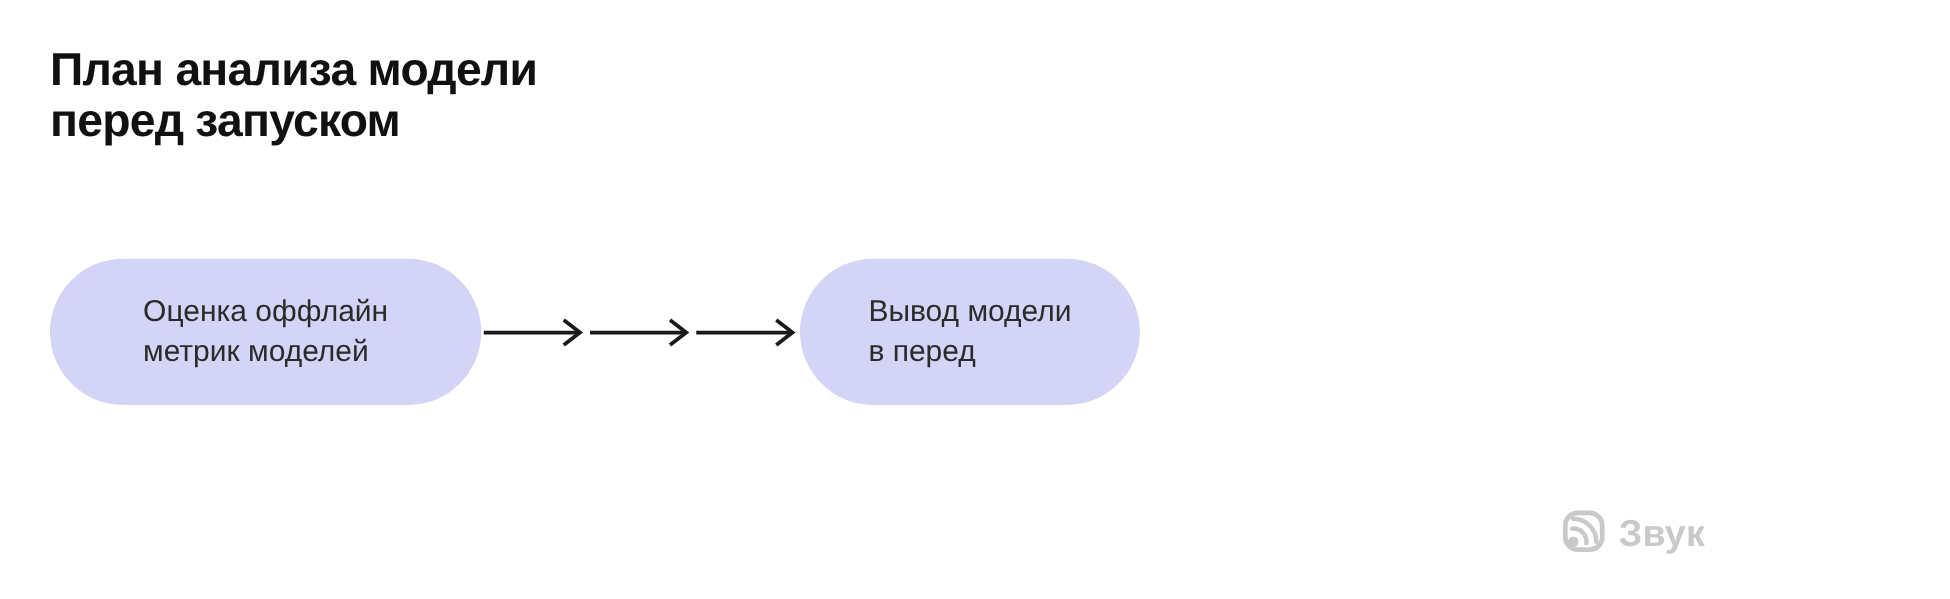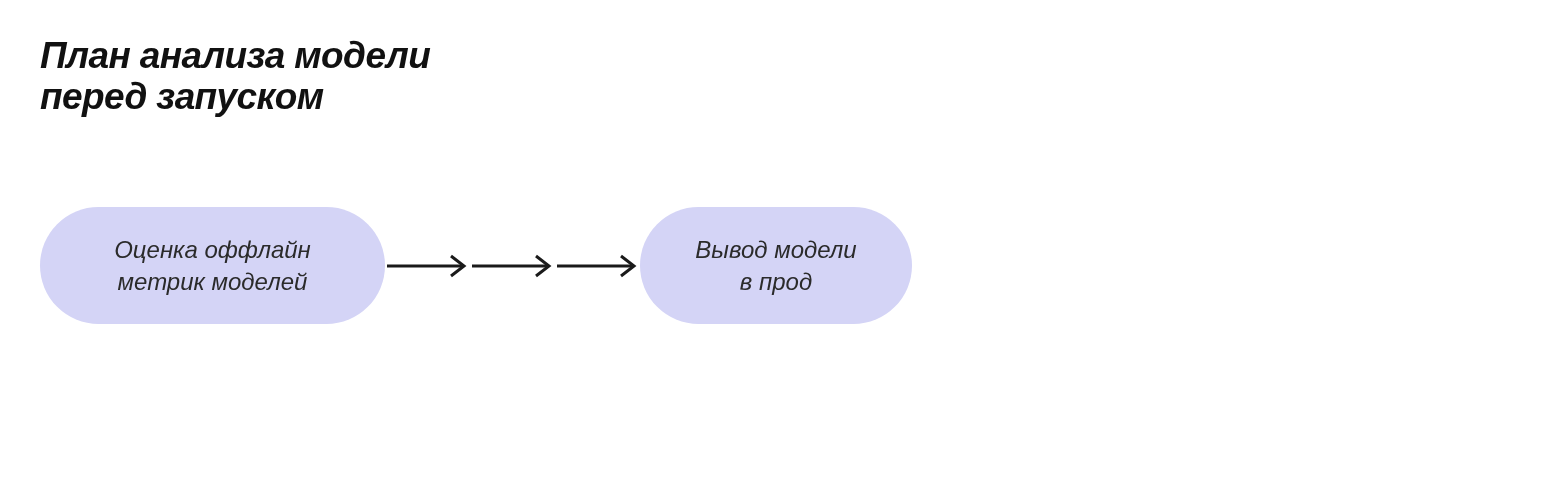--- a/index.html
+++ b/index.html
@@ -14,21 +14,20 @@
   body {
     font-family: "Liberation Sans", "DejaVu Sans", sans-serif;
     background: #fff;
   }
   .canvas {
     position: relative;
     width: 1400px;
     height: 479px;
     background: var(--canvas-bg);
     overflow: hidden;
-    font-style: italic;
   }
   .page-title {
     position: absolute;
     left: 40px;
     top: 36px;
     font-size: 37px;
     font-weight: 900;
     letter-spacing: -0.6px;
     line-height: 1.1;
     color: var(--title-text);
@@ -47,21 +46,20 @@
     background: var(--pill-bg);
     display: flex;
     align-items: center;
     justify-content: center;
     flex: 0 0 auto;
   }
   .pill-label {
     font-size: 24px;
     line-height: 1.32;
     color: var(--pill-text);
-    text-align: center;
     white-space: pre-line;
   }
   .pill-1 { width: 345px; }
   .pill-2 { width: 375px; }
   .pill-3 { width: 235px; }
   .pill-4 { width: 272px; }
   .arrow {
     width: 85px;
     height: 26px;
     flex: 0 0 auto;
@@ -115,19 +113,37 @@
 
     <div class="arrow">
       <svg width="85" height="26" viewBox="0 0 85 26" xmlns="http://www.w3.org/2000/svg">
         <line x1="2" y1="13" x2="78" y2="13" stroke="var(--arrow)" stroke-width="3"></line>
         <polyline points="66,3 79,13 66,23" fill="none" stroke="var(--arrow)" stroke-width="3"></polyline>
       </svg>
     </div>
 
     <div class="pill pill-4">
       <span class="pill-label">Вывод модели
-в прод</span>
+в перед</span>
     </div>
 
   </div>
 
+  <div class="logo">
+    <span>
+      <svg width="38" height="38" viewBox="0 0 36 36" xmlns="http://www.w3.org/2000/svg">
+        <defs>
+          <clipPath id="squircle-clip">
+            <rect x="2" y="2" width="32" height="32" rx="11"></rect>
+          </clipPath>
+        </defs>
+        <rect x="4" y="4" width="28" height="28" rx="9.5" fill="none" stroke="var(--logo)" stroke-width="3.6"></rect>
+        <g clip-path="url(#squircle-clip)">
+          <circle cx="10" cy="26" r="4" fill="var(--logo)"></circle>
+          <path d="M9,16 A10,10 0 0 1 20,27" fill="none" stroke="var(--logo)" stroke-width="3.4" stroke-linecap="round"></path>
+          <path d="M10,8.5 A17.5,17.5 0 0 1 27.5,26" fill="none" stroke="var(--logo)" stroke-width="3.4" stroke-linecap="round"></path>
+        </g>
+      </svg>
+    </span>
+    <span class="logo-text">Звук</span>
+  </div>
 
 </div>
 
 </body></html>

